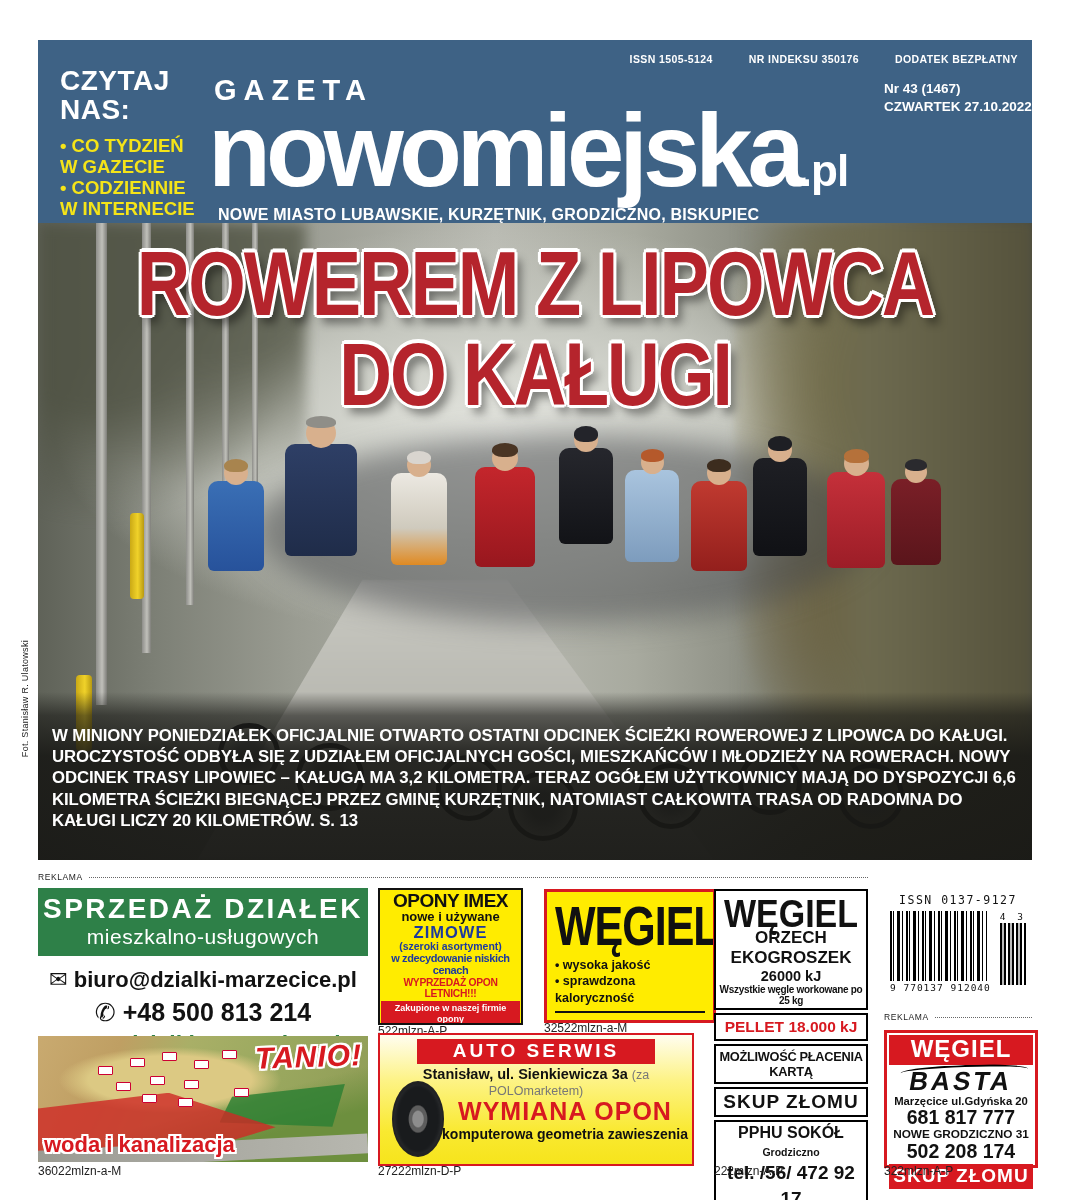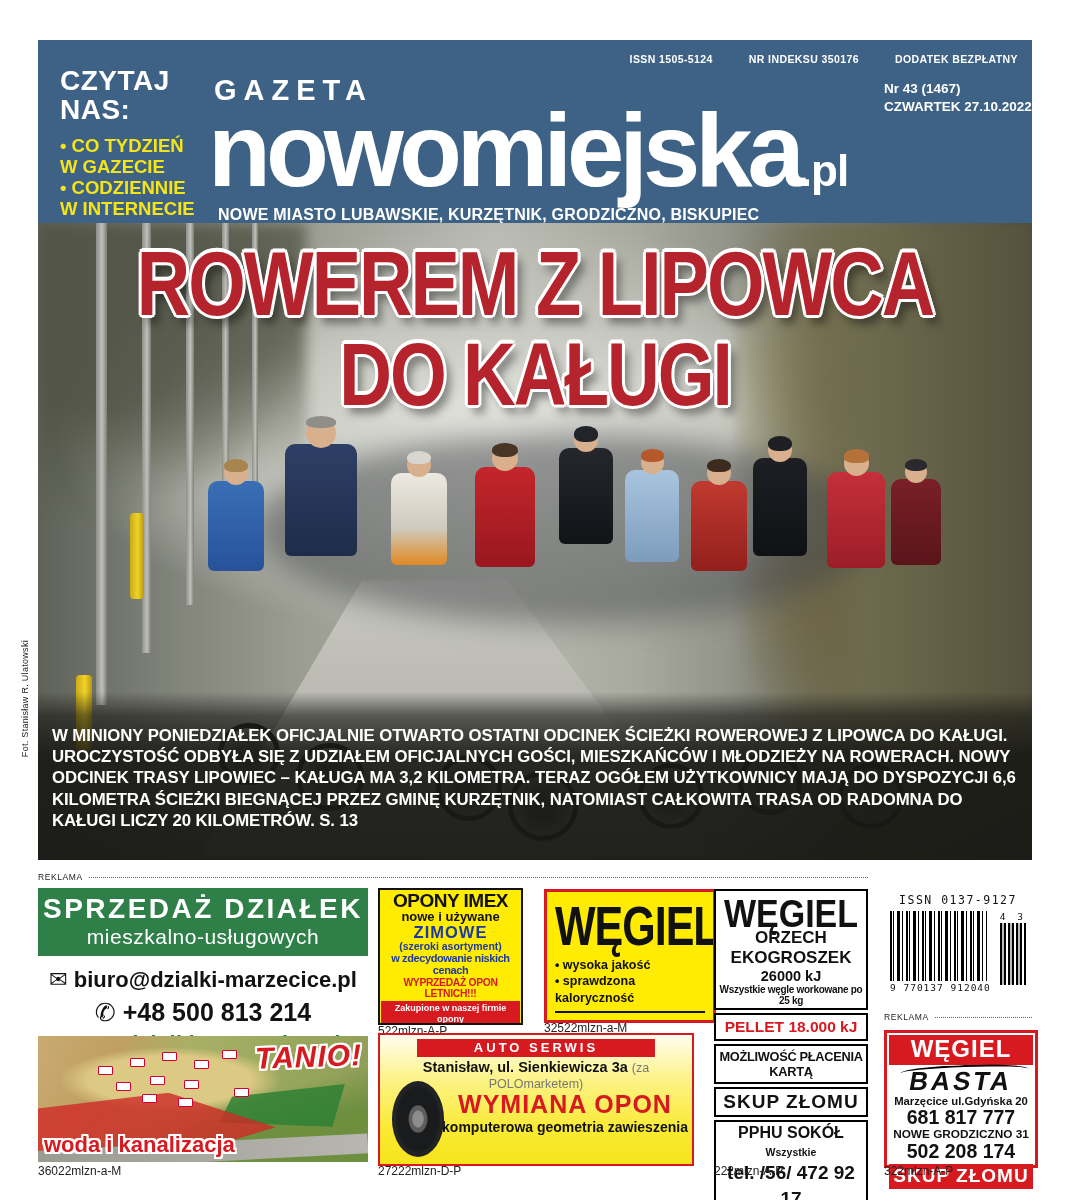--- a/index.html
+++ b/index.html
@@ -126,21 +126,21 @@
       transform:scaleY(1.3);transform-origin:top center;line-height:1;margin-top:4px;}
   .w1-bullets{margin-top:16px;font-size:12.5px;font-weight:800;line-height:1.3;}
   .w1-tel{border-top:2px solid #111;margin-top:5px;padding-top:5px;
       font-size:16px;font-weight:800;}
 
   
   .ad-auto{position:absolute;left:378px;top:1033px;width:312px;height:129px;
       border:2px solid var(--ad-red,#d71920);overflow:hidden;text-align:center;
       background:linear-gradient(180deg,#fffdf0 0%,#fdf386 35%,#f9e930 75%,#f6e41c 100%);}
   .au-banner{width:76%;margin:4px auto 0;background:var(--ad-red,#d71920);color:#fff;
-      font-size:13px;font-weight:800;letter-spacing:3px;padding:1px 0 2px;}
+      font-size:19px;font-weight:800;letter-spacing:3px;padding:1px 0 2px;}
   .au-addr{margin-top:2px;font-size:14.5px;font-weight:800;}
   .au-addr .note{font-weight:400;color:#777;font-size:12.5px;}
   .tire{position:absolute;left:12px;top:46px;width:52px;height:76px;border-radius:50%;
       background:radial-gradient(closest-side,#8d8d8d 0 20%,#5d5d5d 24% 34%,#191b1d 38% 90%,#000 100%);
       box-shadow:inset 0 0 6px rgba(255,255,255,.25);}
   .au-main{margin-left:58px;}
   .au-big1{font-size:23px;font-weight:800;color:var(--ad-red,#d71920);letter-spacing:2px;line-height:1.05;margin-top:1px;}
   .au-big2{font-size:25px;font-weight:800;color:var(--ad-red,#d71920);letter-spacing:1px;line-height:1.05;}
   .au-sub{font-size:14px;font-weight:800;margin-top:2px;}
 
@@ -395,21 +395,21 @@
     <div class="sk-box">
       <div class="sk-title">WĘGIEL</div>
       <div class="sk-l1">ORZECH EKOGROSZEK</div>
       <div class="sk-l2">26000 kJ</div>
       <div class="sk-l3">Wszystkie węgle workowane po 25 kg</div>
     </div>
     <div class="sk-box sk-pellet">PELLET 18.000 kJ</div>
     <div class="sk-box sk-card">MOŻLIWOŚĆ PŁACENIA KARTĄ</div>
     <div class="sk-box sk-skup">SKUP ZŁOMU</div>
     <div class="sk-box sk-bottom">
-      <div class="sk-co"><span>PPHU SOKÓŁ</span> <span class="pl">Wszystkie</span></div>
+      <div class="sk-co"><span>PPHU SOKÓŁ</span> <span class="pl">Grodziczno</span></div>
       <div class="sk-t">tel. /56/ 472 92 17</div>
       <div class="sk-t">662 005 479</div>
       <div class="sk-a">Kurzętnik, ul. Sienkiewicza 7A</div>
 
     </div>
   </div>
   <div class="cap" style="left:714px;top:1164px;width:154px;">222mlzn-A-P</div>
 
   <div class="barcode">
     <div class="bc-issn">ISSN 0137-9127</div>

